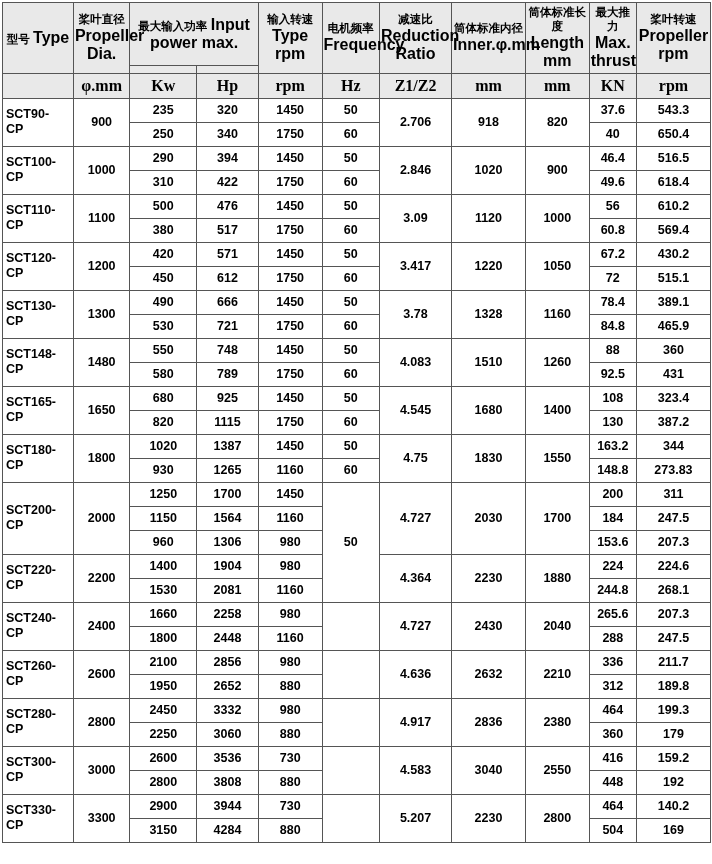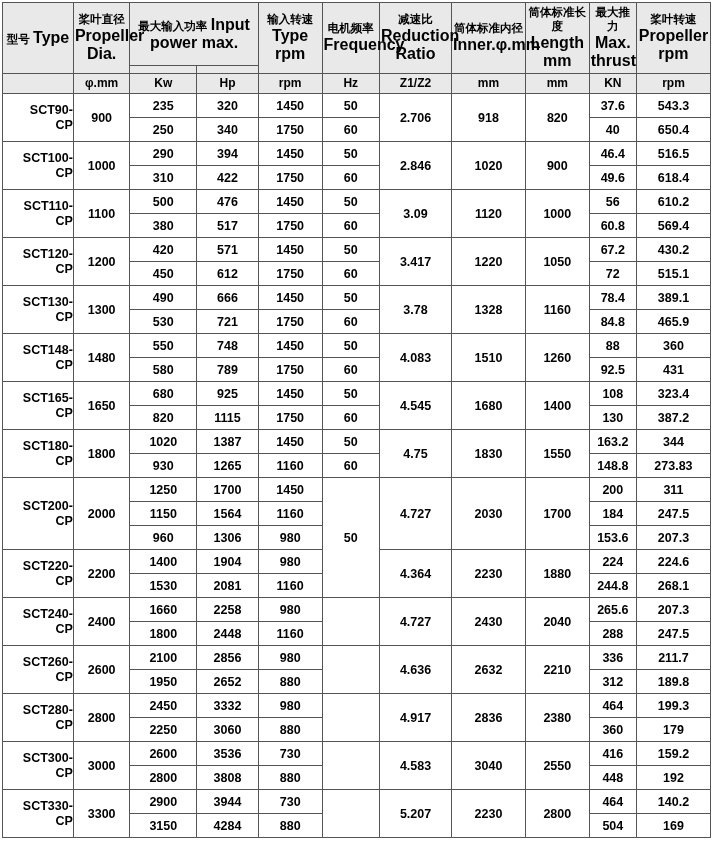--- a/index.html
+++ b/index.html
@@ -1,24 +1,24 @@
 <!DOCTYPE html>
 <html><head>
 <meta charset="utf-8">
 <style>
   html,body{margin:0;padding:0;background:#ffffff;}
   body{font-family:"Liberation Sans",sans-serif;}
   #page{width:712px;height:864px;position:relative;overflow:hidden;background:#fff;}
   table{border-collapse:collapse;width:709px;margin:2px 0 0 2px;table-layout:fixed;}
   td,th{border:1px solid #555;text-align:center;vertical-align:middle;font-weight:bold;padding:0;}
   thead th{background:#e9e9e9;font-size:12.5px;line-height:1.15;padding:2px 1px;}
-  thead th.unit{font-size:12px;padding:3px 1px;}
+  thead th.unit{font-size:16px;padding:3px 1px;font-family:Liberation Serif, serif;}
   tbody td{font-size:12.5px;height:23px;}
   td.model{font-size:12.5px;text-align:left;padding-left:3px;line-height:1.2;}
-  td.model span{display:block;text-align:right;}
+  td.model span{display:block;}
   .cn{font-size:11.5px;}
   .en{font-size:16px;}
   col.c0{width:69px;}
   col.c1{width:55px;}
   col.c2{width:65px;}
   col.c3{width:60px;}
   col.c4{width:62px;}
   col.c5{width:56px;}
   col.c6{width:70px;}
   col.c7{width:72px;}

